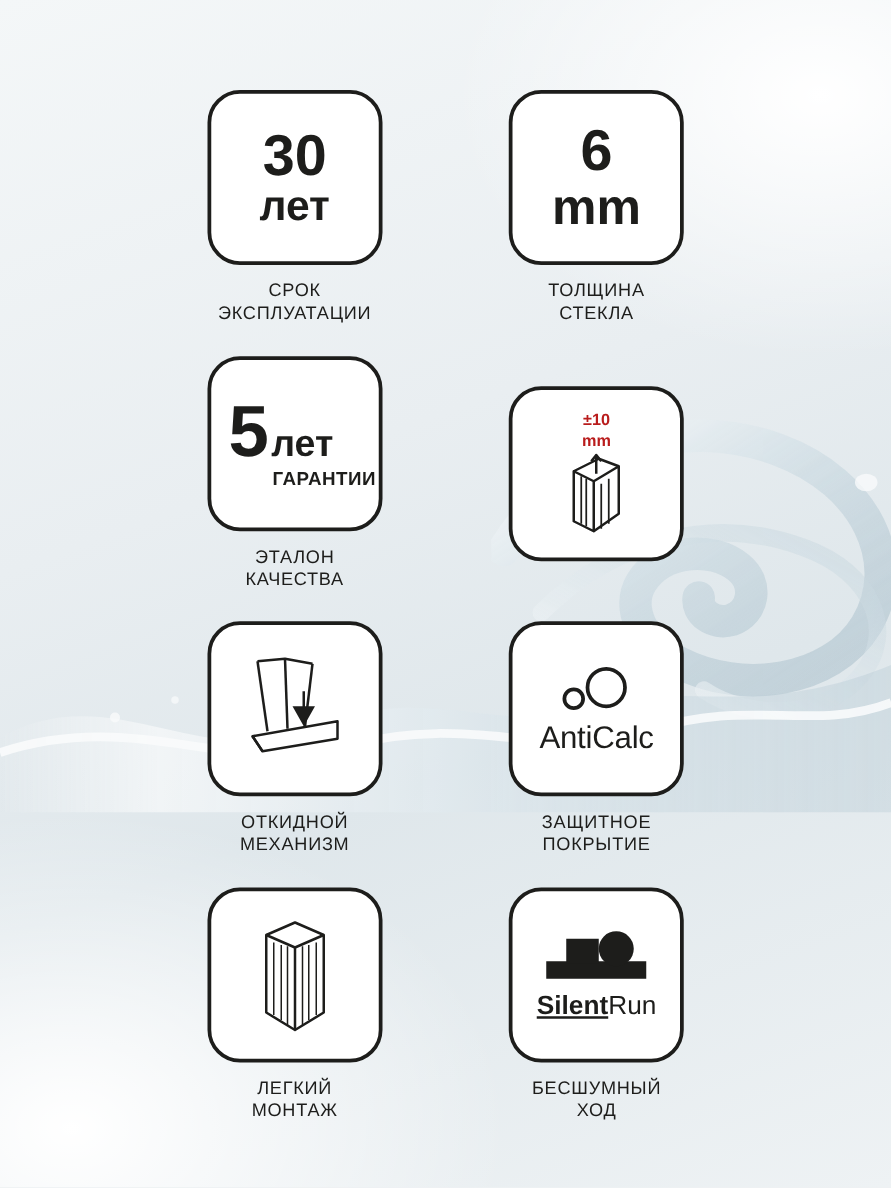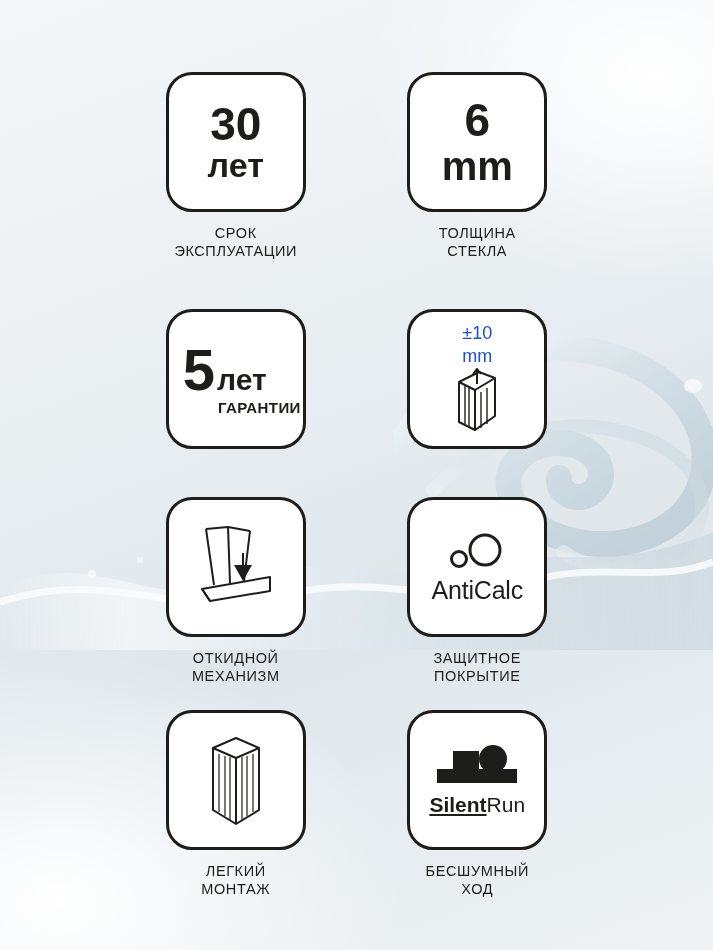--- a/index.html
+++ b/index.html
@@ -135,23 +135,23 @@
   .warranty-sub {
     font-size: 15px;
     font-weight: bold;
     letter-spacing: .4px;
     color: #1d1d1b;
     align-self: flex-end;
     margin-top: 2px;
     margin-right: 2px;
   }
   .tol-label {
-    font-size: 18px;
-    font-weight: normal;
-    color: #1d4ed8;
+    font-size: 13px;
+    font-weight: bold;
+    color: #b91c1c;
     text-align: center;
     line-height: 1.15;
     margin-bottom: 2px;
   }
   .anticalc-text {
     font-size: 25px;
     color: #1d1d1b;
     letter-spacing: -.2px;
     margin-top: 4px;
   }
@@ -225,20 +225,22 @@
     <div class="cell">
       <div class="tile">
         <div class="warranty">
           <div class="warranty-row">
             <span class="warranty-num">5</span>
             <span class="warranty-let">лет</span>
           </div>
           <div class="warranty-sub">ГАРАНТИИ</div>
         </div>
       </div>
+      <div class="caption">ЭТАЛОН
+КАЧЕСТВА</div>
     </div>
 
     <div class="cell">
       <div class="tile">
         <div class="tol-label">±10</div>
         <div class="tol-label">mm</div>
         <svg width="96" height="66" viewBox="0 0 96 66">
           <g fill="none" stroke="#1d1d1b" stroke-width="2" stroke-linejoin="round">
             <path d="M30,14 L30,54 L46,62 L46,22 Z"></path>
             <path d="M46,22 L66,10 L66,48 L46,62"></path>

